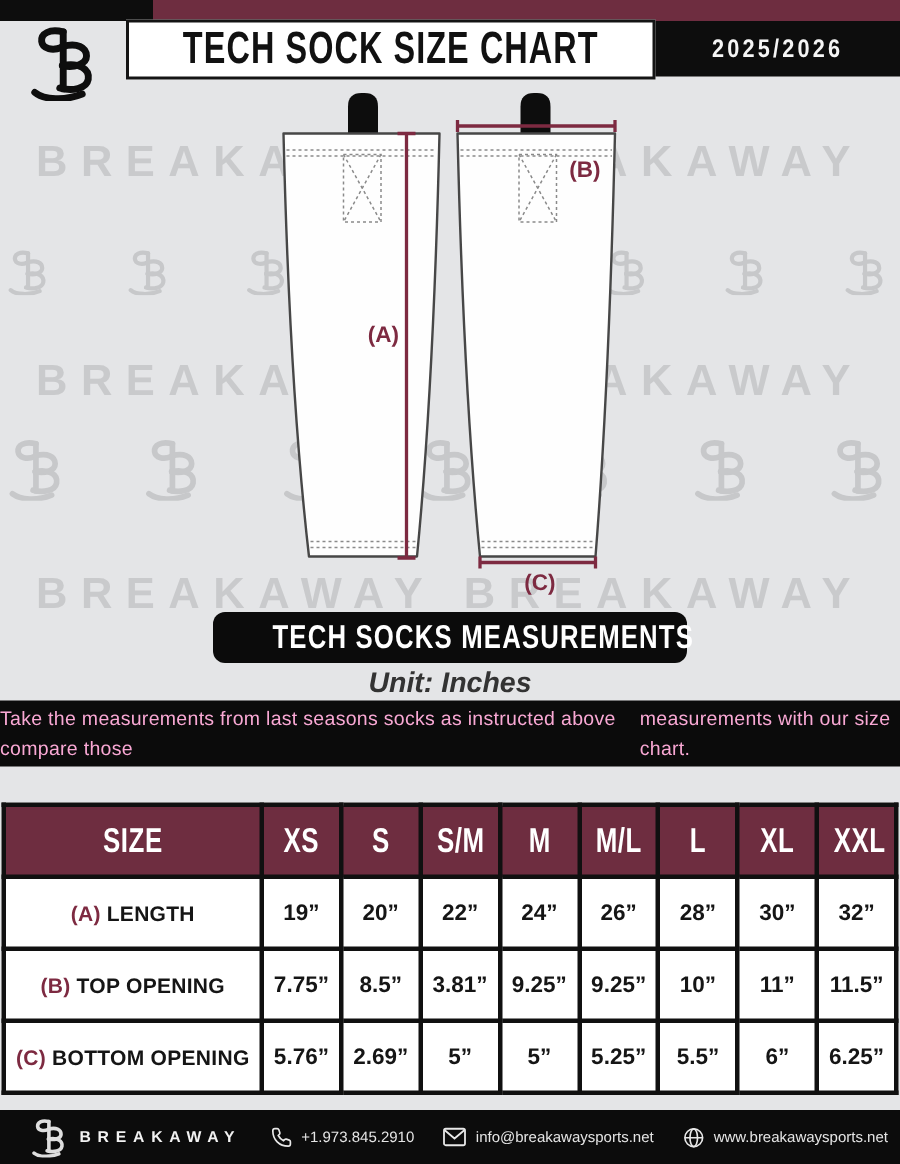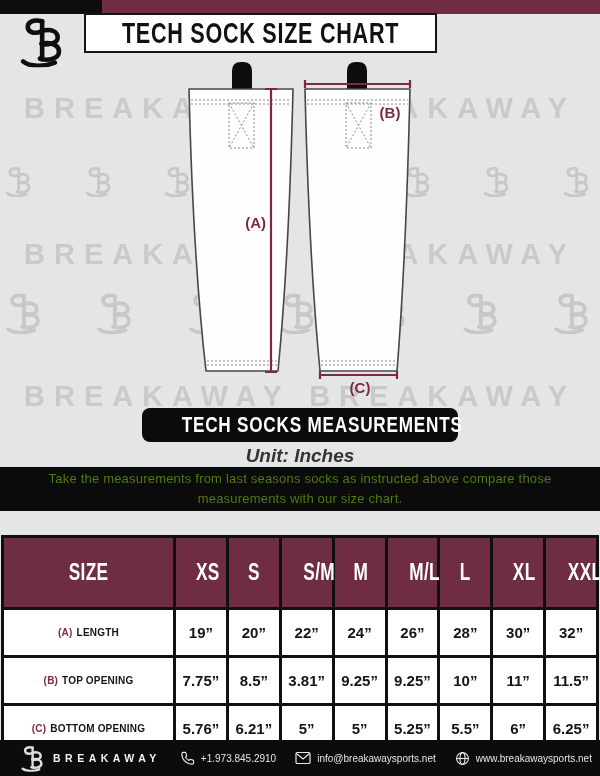--- a/index.html
+++ b/index.html
@@ -41,31 +41,31 @@
   .banner{
     position:absolute;top:408px;left:50%;transform:translateX(-50%);
     width:316px;height:34px;background:#0b0b0b;border-radius:8px;
     display:flex;align-items:center;justify-content:flex-start;z-index:3;
   }
   .banner .cond{font-size:22px;letter-spacing:1px;transform:scaleX(.78);color:#fff;}
   .unit{position:absolute;top:445px;left:0;right:0;text-align:center;
     font-style:italic;font-weight:bold;font-size:19px;color:#333;z-index:3;}
   .instr{
     position:absolute;top:467px;left:0;right:0;height:44px;background:#0b0b0b;
-    display:flex;flex-direction:column;align-items:center;justify-content:center;
-    color:#4d7c0f;font-size:13px;line-height:1.55;z-index:3;letter-spacing:.2px;
+    display:flex;flex-direction:row;align-items:center;justify-content:center;
+    color:#f9a8d4;font-size:13px;line-height:1.55;z-index:3;letter-spacing:.2px;
   }
   
   .size-table-wrap{position:absolute;top:535px;left:1px;right:1px;z-index:3;}
   table{width:100%;border-collapse:collapse;table-layout:fixed;background:#fff;}
   th,td{border:3px solid #101010;text-align:center;vertical-align:middle;}
-  th{background:#6e2d40;height:37px;padding:16px;margin-top:19px;}
+  th{background:#6e2d40;height:37px;padding:4px;margin-top:19px;}
   th .cond{font-size:23px;letter-spacing:.5px;transform:scaleX(.75);color:#fff;}
   td{height:43px;font-weight:bold;font-size:15px;color:#151515;}
-  td.rowlabel{font-size:10px;letter-spacing:.2px;margin-left:43px;}
+  td.rowlabel{font-size:14px;letter-spacing:.2px;margin-left:43px;}
   td.rowlabel .pfx{color:#7d2a41;margin-right:4px;}
   
   .footer{
     position:absolute;left:0;right:0;bottom:0;height:36px;background:#0c0c0c;
     display:flex;align-items:center;padding:0 8px 0 20px;box-sizing:border-box;
     color:#e8e8e8;z-index:4;justify-content:space-between;
   }
   .f-brand{display:flex;align-items:center;gap:9px;}
   .f-brand .bname{font-weight:bold;font-size:10.5px;letter-spacing:4.5px;color:#f2f2f2;}
   .f-item{display:flex;align-items:center;gap:6px;font-size:10px;color:#e5e5e5;white-space:nowrap;}
@@ -90,20 +90,23 @@
 
 <div class="page">
 
   <div class="strip-black"></div>
   <div class="strip-maroon"></div>
   <svg class="hdr-logo" width="46" height="54" viewBox="0 0 40 44">
       <use href="#bk-logo"></use>
     </svg>
   <div class="title-box">
     <span class="cond">TECH SOCK SIZE CHART</span>
+  </div>
+  <div class="year-box">
+    <span class="cond">2025/2026</span>
   </div>
 
   <div class="wm-text" style="top:92px">
     <span>BREAKAWAY</span>
     <span>BREAKAWAY</span>
   </div>
   <div class="wm-logos" style="top:166px">
     <svg width="28" height="31" viewBox="0 0 40 44">
         <use href="#bk-logo"></use>
       </svg>
@@ -248,21 +251,21 @@
           <td>9.25”</td>
           <td>10”</td>
           <td>11”</td>
           <td>11.5”</td>
         </tr>
         <tr>
           <td class="rowlabel">
             <span class="pfx">(C)</span><span>BOTTOM OPENING</span>
           </td>
           <td>5.76”</td>
-          <td>6.21”</td>
+          <td>2.69”</td>
           <td>5”</td>
           <td>5”</td>
           <td>5.25”</td>
           <td>5.5”</td>
           <td>6”</td>
           <td>6.25”</td>
         </tr>
       </tbody>
     </table>
   </div>

